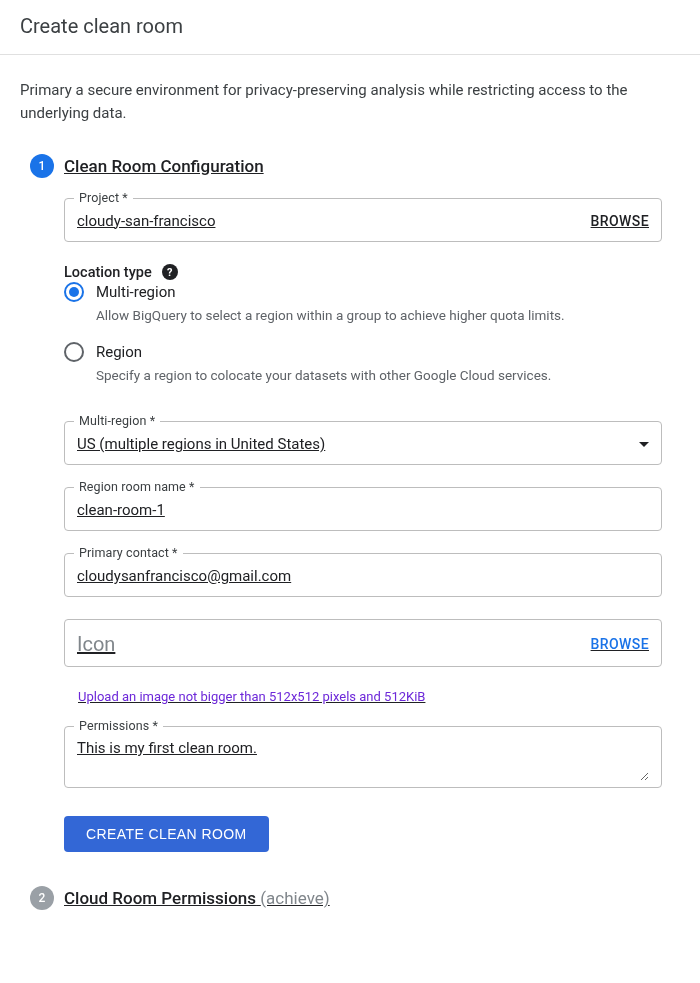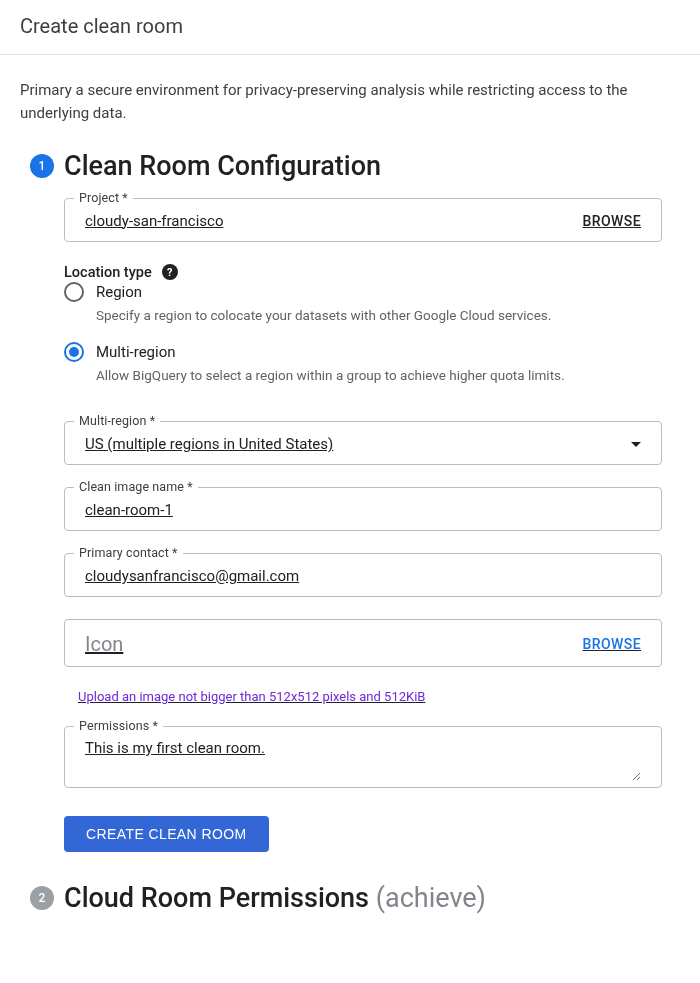--- a/index.html
+++ b/index.html
@@ -64,39 +64,40 @@
   .step-line {
     width: 1px;
     background: #bdbdbd;
     flex: 1;
     margin-top: 6px;
     margin-bottom: 6px;
     align-self: center;
   }
   .step-body { flex: 1; padding-bottom: 12px; }
   .step-title {
-    font-size: 27px;
+    font-size: 17px;
     font-weight: 500;
     margin: 0 0 20px 0;
     line-height: 24px;
     color: #202124;
+    text-decoration: underline;
   }
   .optional { color: #80868b; font-weight: 400; }
   .form-area { padding-left: 0; max-width: 598px; }
 
   
   .field {
     position: relative;
     margin-bottom: 22px;
     text-decoration: underline;
   }
   .field .box {
     border: 1px solid #bdbdbd;
     border-radius: 4px;
-    padding: 12px 20px 10px;
+    padding: 12px 12px 10px;
     display: flex;
     align-items: center;
     min-height: 44px;
     background: #fff;
   }
   .field .label {
     position: absolute;
     top: -8px;
     left: 10px;
     background: #fff;
@@ -236,48 +237,48 @@
           </div>
 
           
           <div class="loc-block">
             <div class="loc-head">
               <span class="loc-head-label">Location type</span>
               <span class="help-icon">?</span>
             </div>
 
             <div class="radio-row">
+              <div class="radio checked"></div>
+              <div class="radio-text">
+                <div class="radio-label">Multi-region</div>
+                <div class="radio-desc">Allow BigQuery to select a region within a group to achieve higher quota limits.</div>
+              </div>
+            </div>
+
+            <div class="radio-row">
               <div class="radio"></div>
               <div class="radio-text">
                 <div class="radio-label">Region</div>
                 <div class="radio-desc">Specify a region to colocate your datasets with other Google Cloud services.</div>
               </div>
             </div>
-
-            <div class="radio-row">
-              <div class="radio checked"></div>
-              <div class="radio-text">
-                <div class="radio-label">Multi-region</div>
-                <div class="radio-desc">Allow BigQuery to select a region within a group to achieve higher quota limits.</div>
-              </div>
-            </div>
           </div>
 
           
           <div class="field">
             <span class="label">Multi-region *</span>
             <div class="box">
               <span class="value">US (multiple regions in United States)</span>
               <span class="select-arrow"></span>
             </div>
           </div>
 
           
           <div class="field">
-            <span class="label">Clean image name *</span>
+            <span class="label">Region room name *</span>
             <div class="box">
               <input type="text" value="clean-room-1" style="">
             </div>
           </div>
 
           
           <div class="field">
             <span class="label">Primary contact *</span>
             <div class="box">
               <input type="text" value="cloudysanfrancisco@gmail.com" style="">

